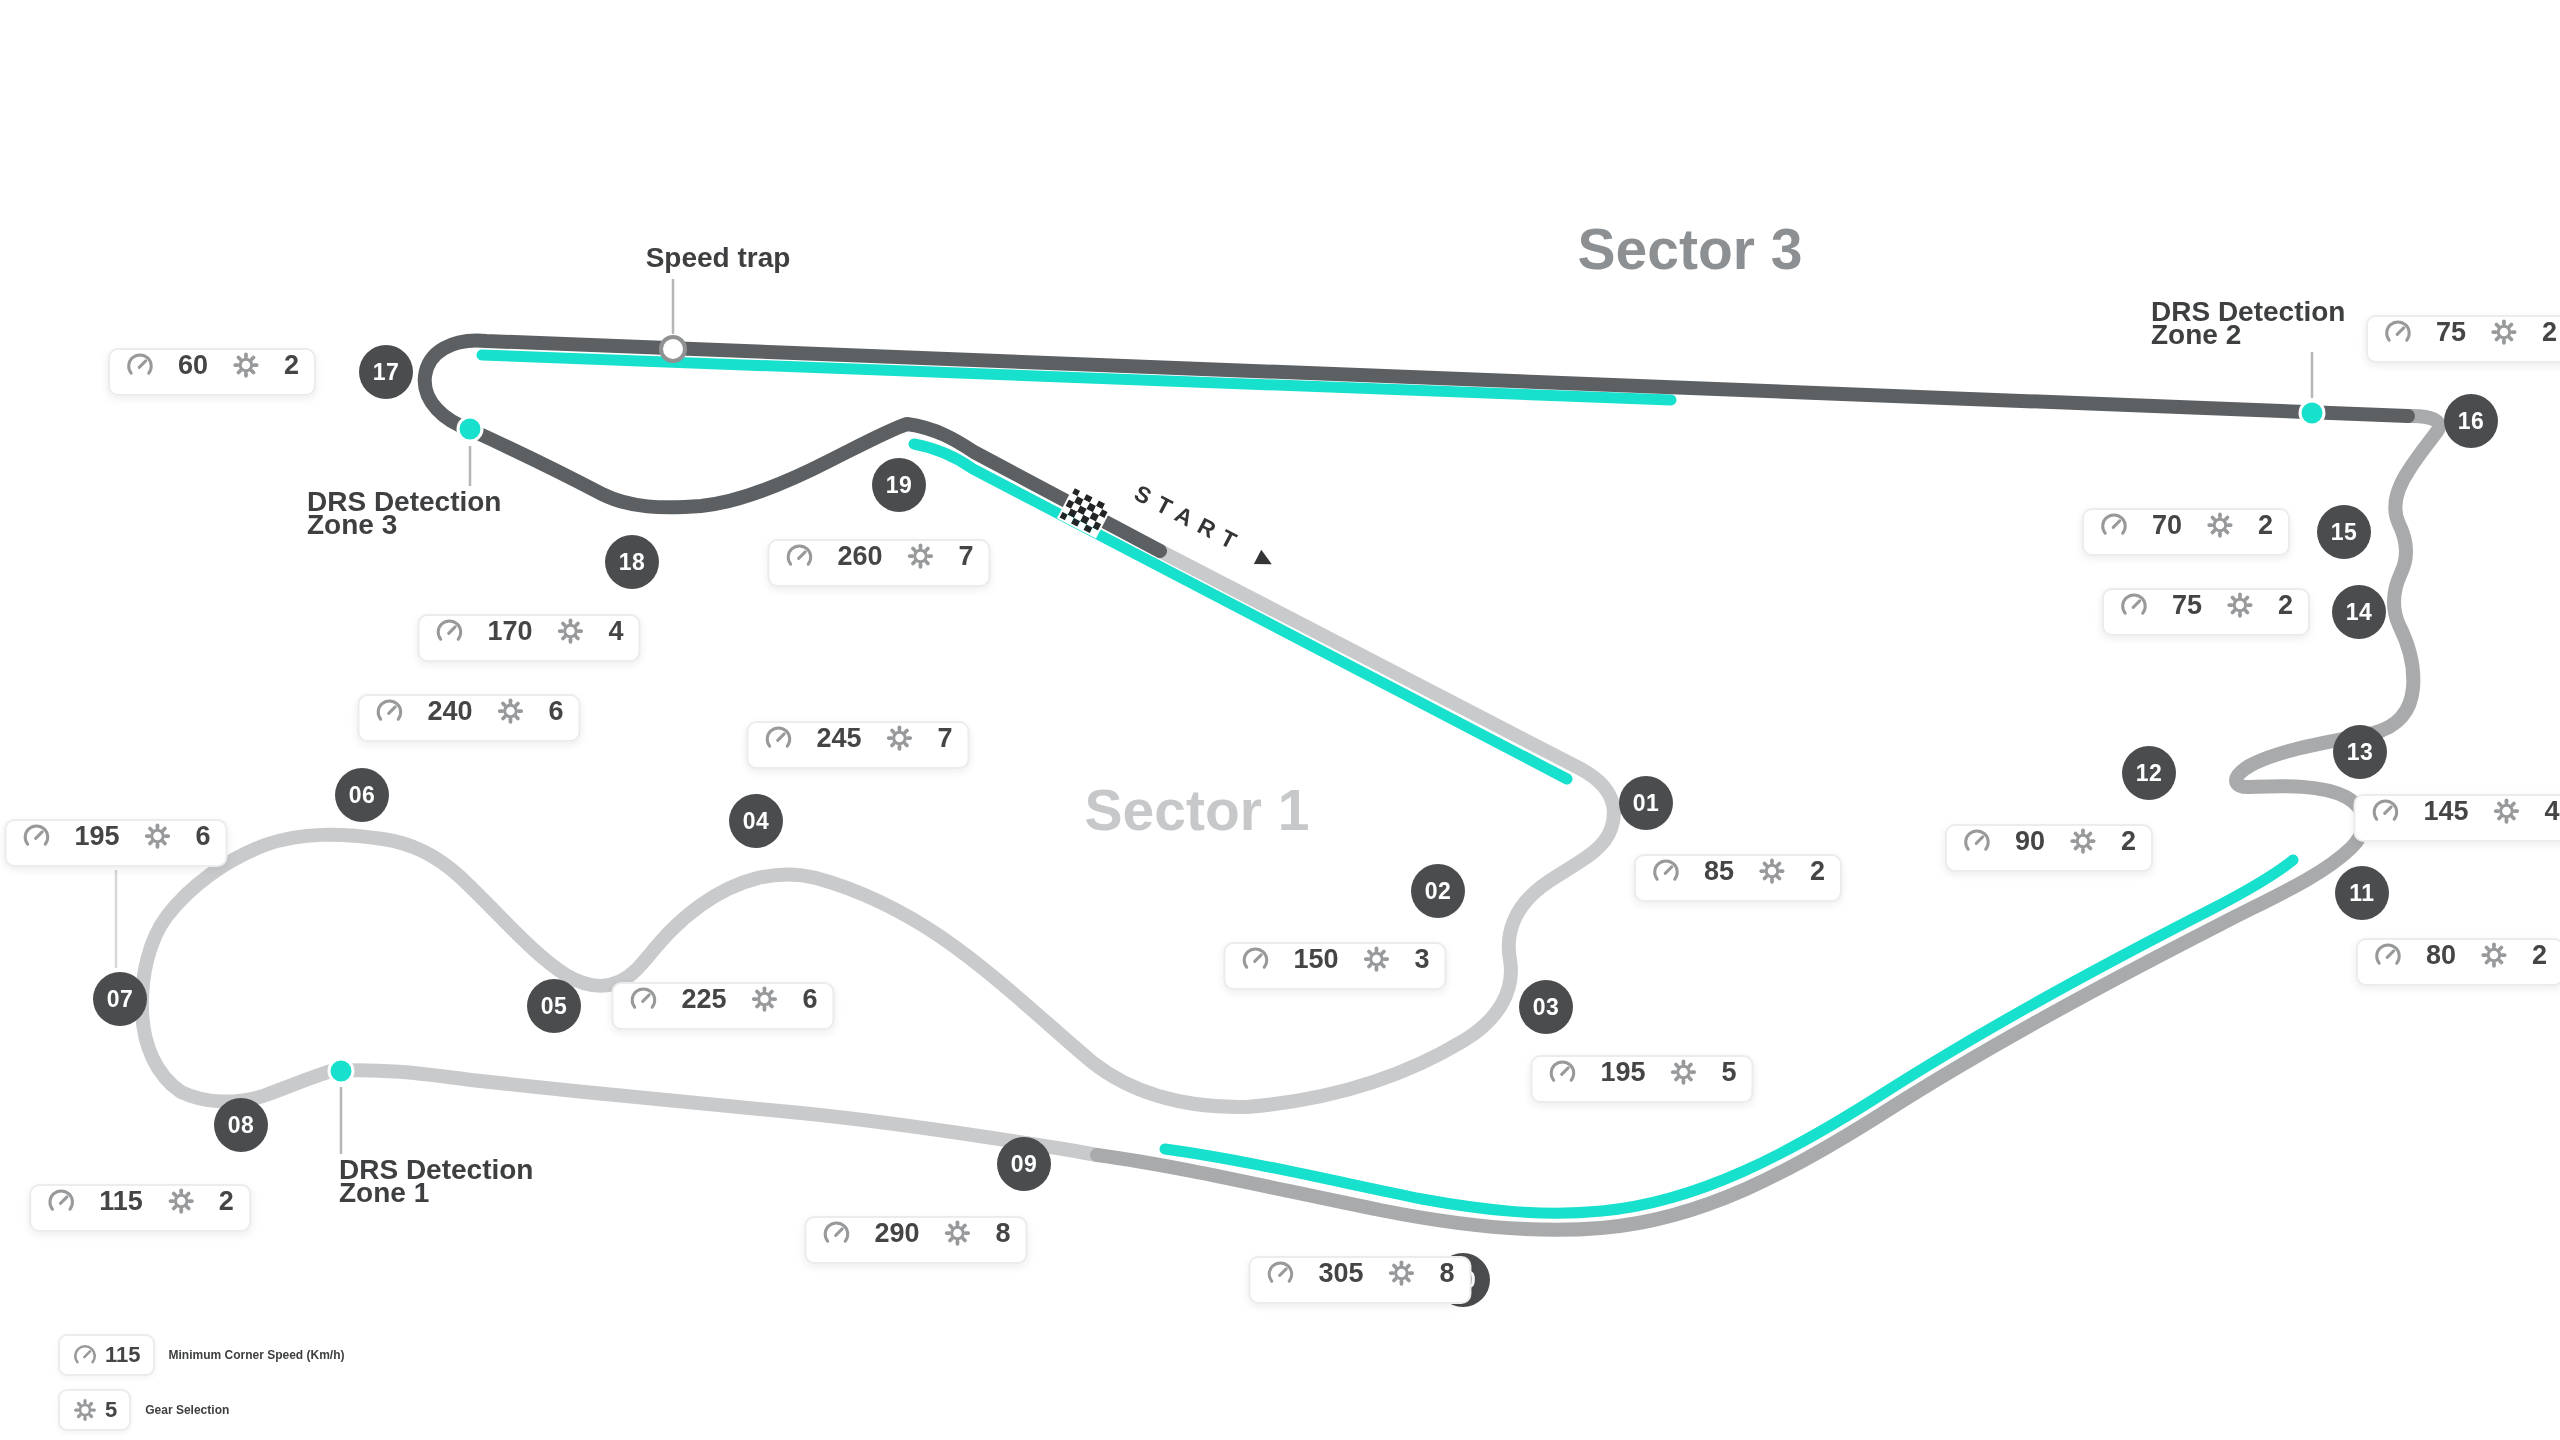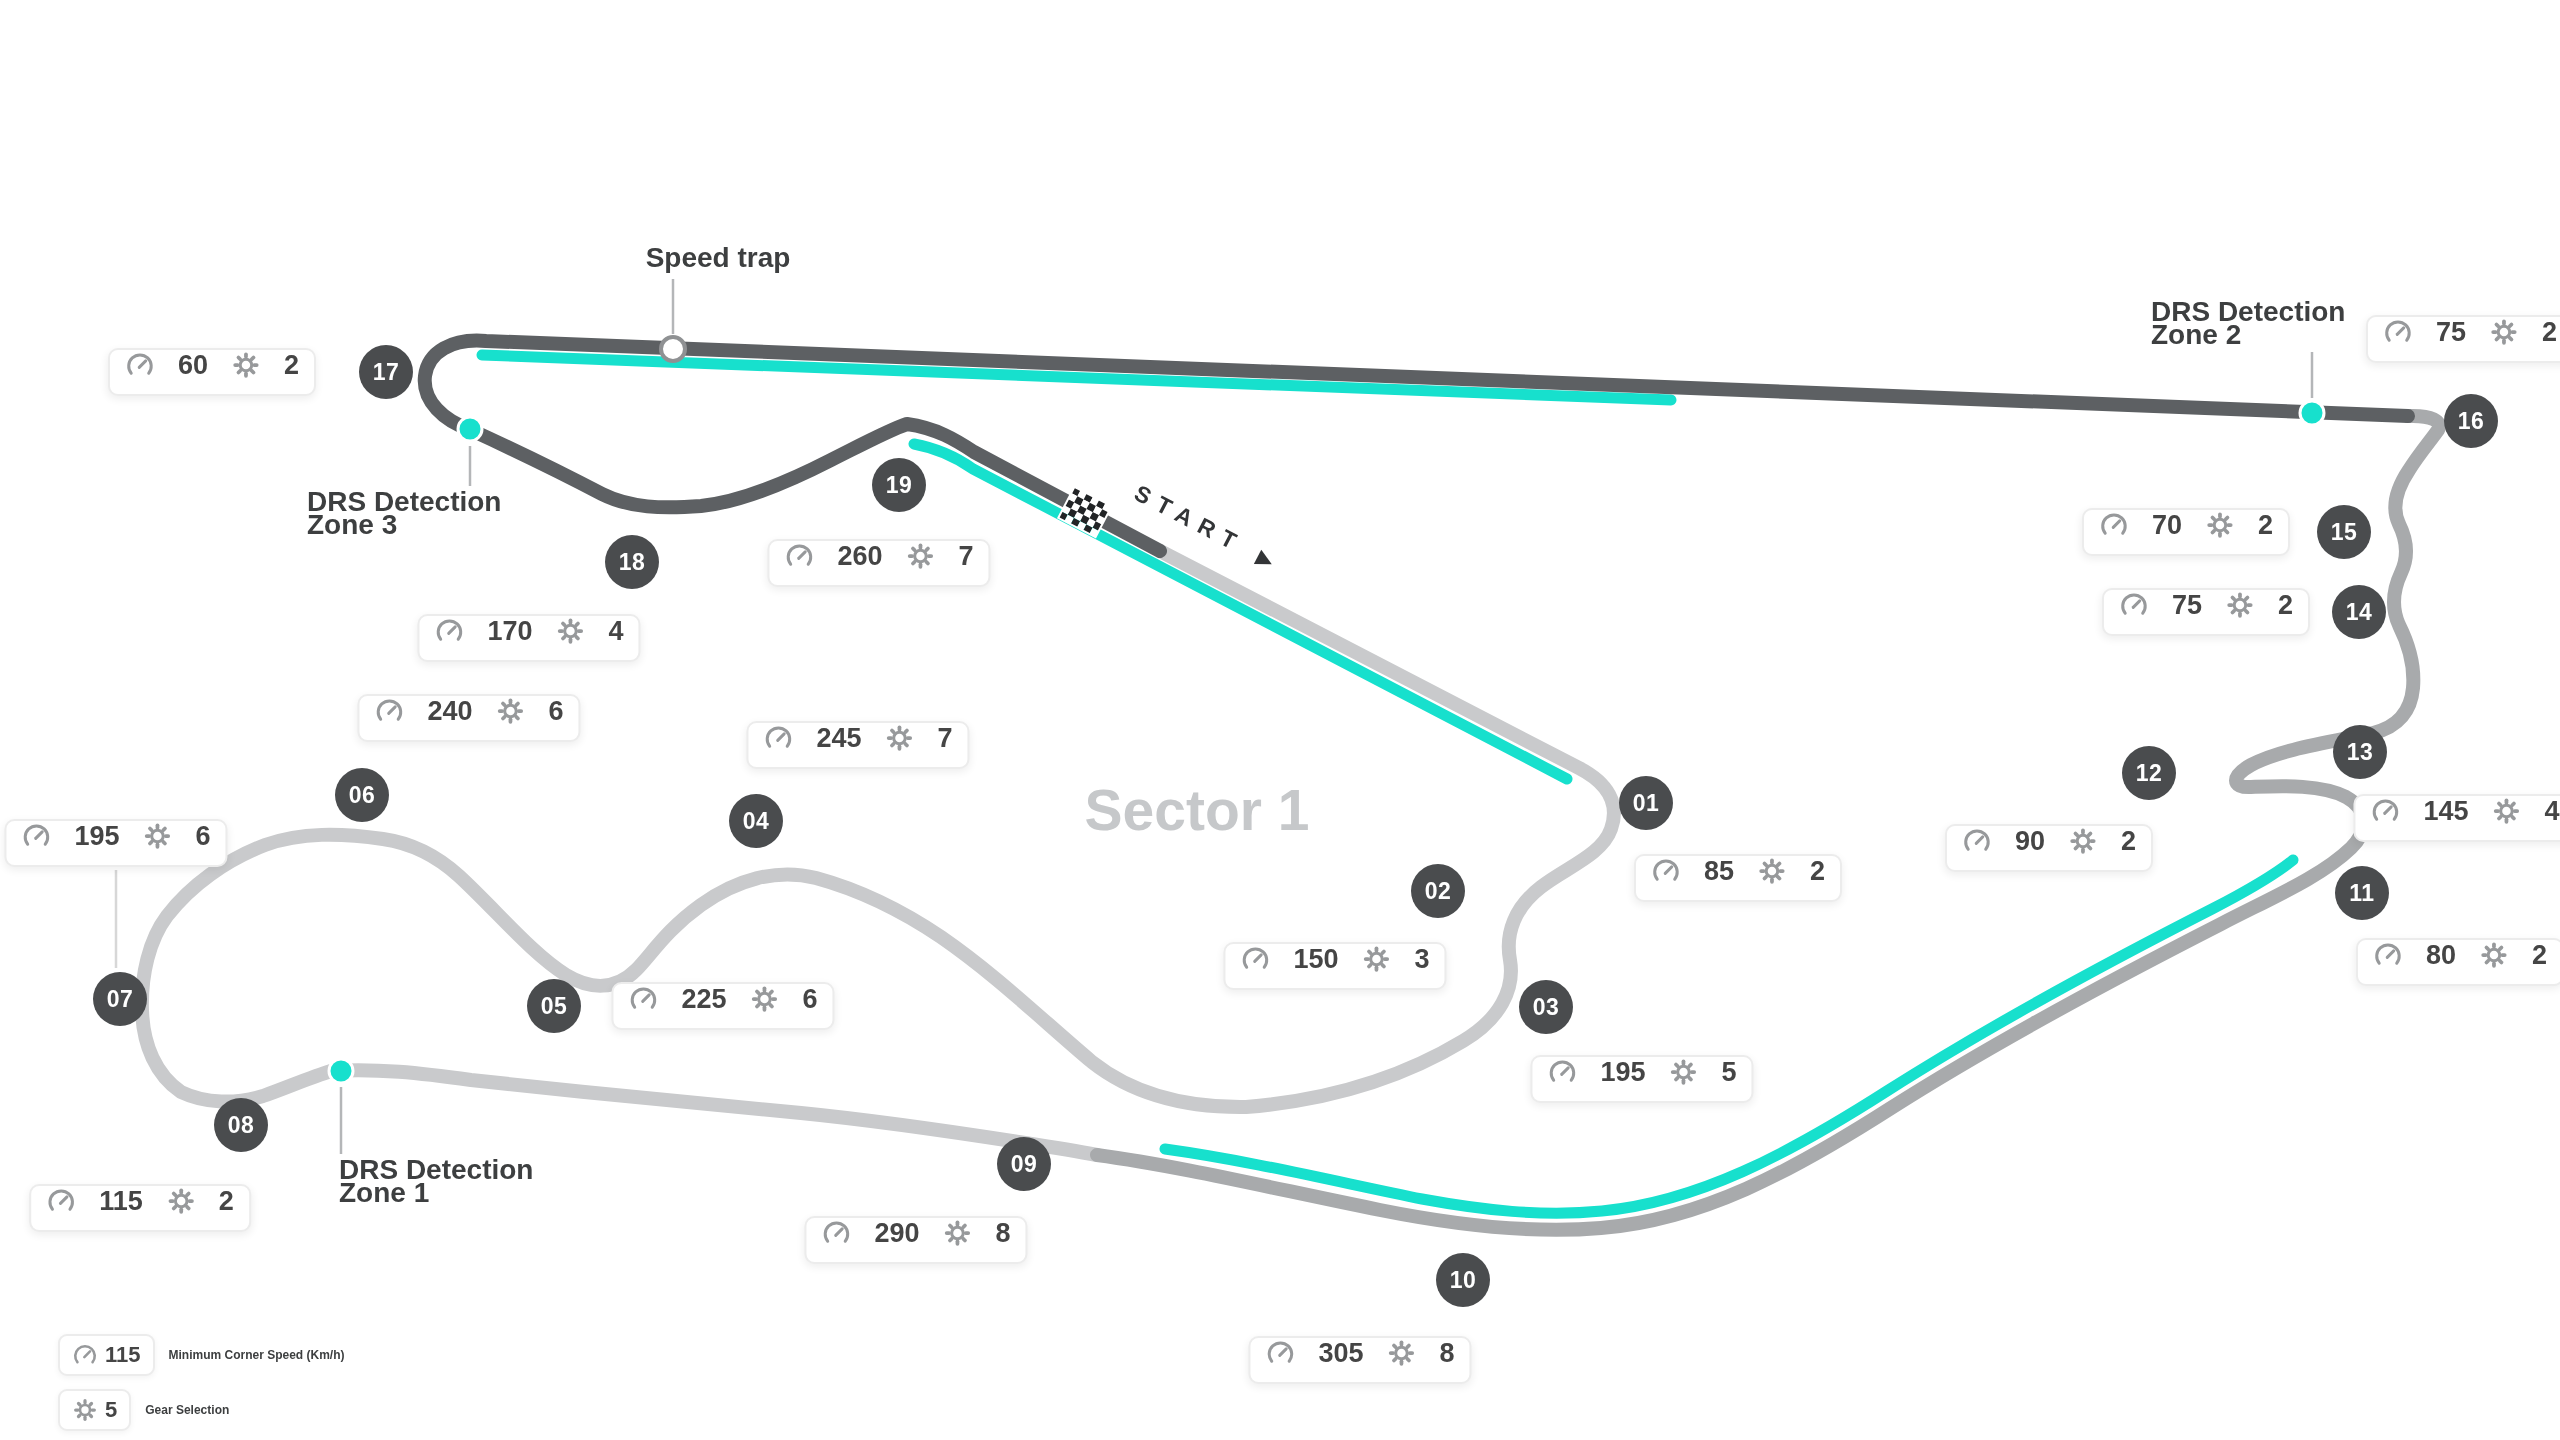--- a/index.html
+++ b/index.html
@@ -114,20 +114,21 @@
         <rect x="-21" y="10.5" width="7" height="7" fill="#222426"></rect>
         <rect x="-14" y="10.5" width="7" height="7" fill="#ffffff"></rect>
         <rect x="-7" y="10.5" width="7" height="7" fill="#222426"></rect>
         <rect x="0" y="10.5" width="7" height="7" fill="#ffffff"></rect>
         <rect x="7" y="10.5" width="7" height="7" fill="#222426"></rect>
         <rect x="14" y="10.5" width="7" height="7" fill="#ffffff"></rect>
         <rect x="-21" y="-17.5" width="42" height="35" fill="none" stroke="#ffffff" stroke-width="2"></rect>
       </g>
   </svg>
 
+  <div class="sector-title" style="left:1690px;top:249px;color:var(--sector3_title)">Sector 3</div>
   <div class="sector-title" style="left:1197px;top:810px;color:var(--sector1_title)">Sector 1</div>
 
   <div class="small-label centered" style="left:718px;top:257px">Speed trap</div>
 
   <div class="small-label" style="left:307px;top:490px">
     <div>DRS Detection</div>
     <div>Zone 3</div>
   </div>
   <div class="small-label" style="left:339px;top:1158px">
     <div>DRS Detection</div>
@@ -248,21 +249,21 @@
       <div class="badge" style="left: 916px; top: 1240px;">
         <svg class="bicon" viewBox="0 0 24 24">
           <use href="#icon-gauge"></use>
         </svg>
         <span class="bval">290</span>
         <svg class="bicon" viewBox="0 0 24 24">
           <use href="#icon-gear"></use>
         </svg>
         <span class="bval">8</span>
       </div>
-      <div class="badge" style="left: 1360px; top: 1360px;">
+      <div class="badge" style="left: 1360px; top: 1280px;">
         <svg class="bicon" viewBox="0 0 24 24">
           <use href="#icon-gauge"></use>
         </svg>
         <span class="bval">305</span>
         <svg class="bicon" viewBox="0 0 24 24">
           <use href="#icon-gear"></use>
         </svg>
         <span class="bval">8</span>
       </div>
       <div class="badge" style="left: 1335px; top: 966px;">

